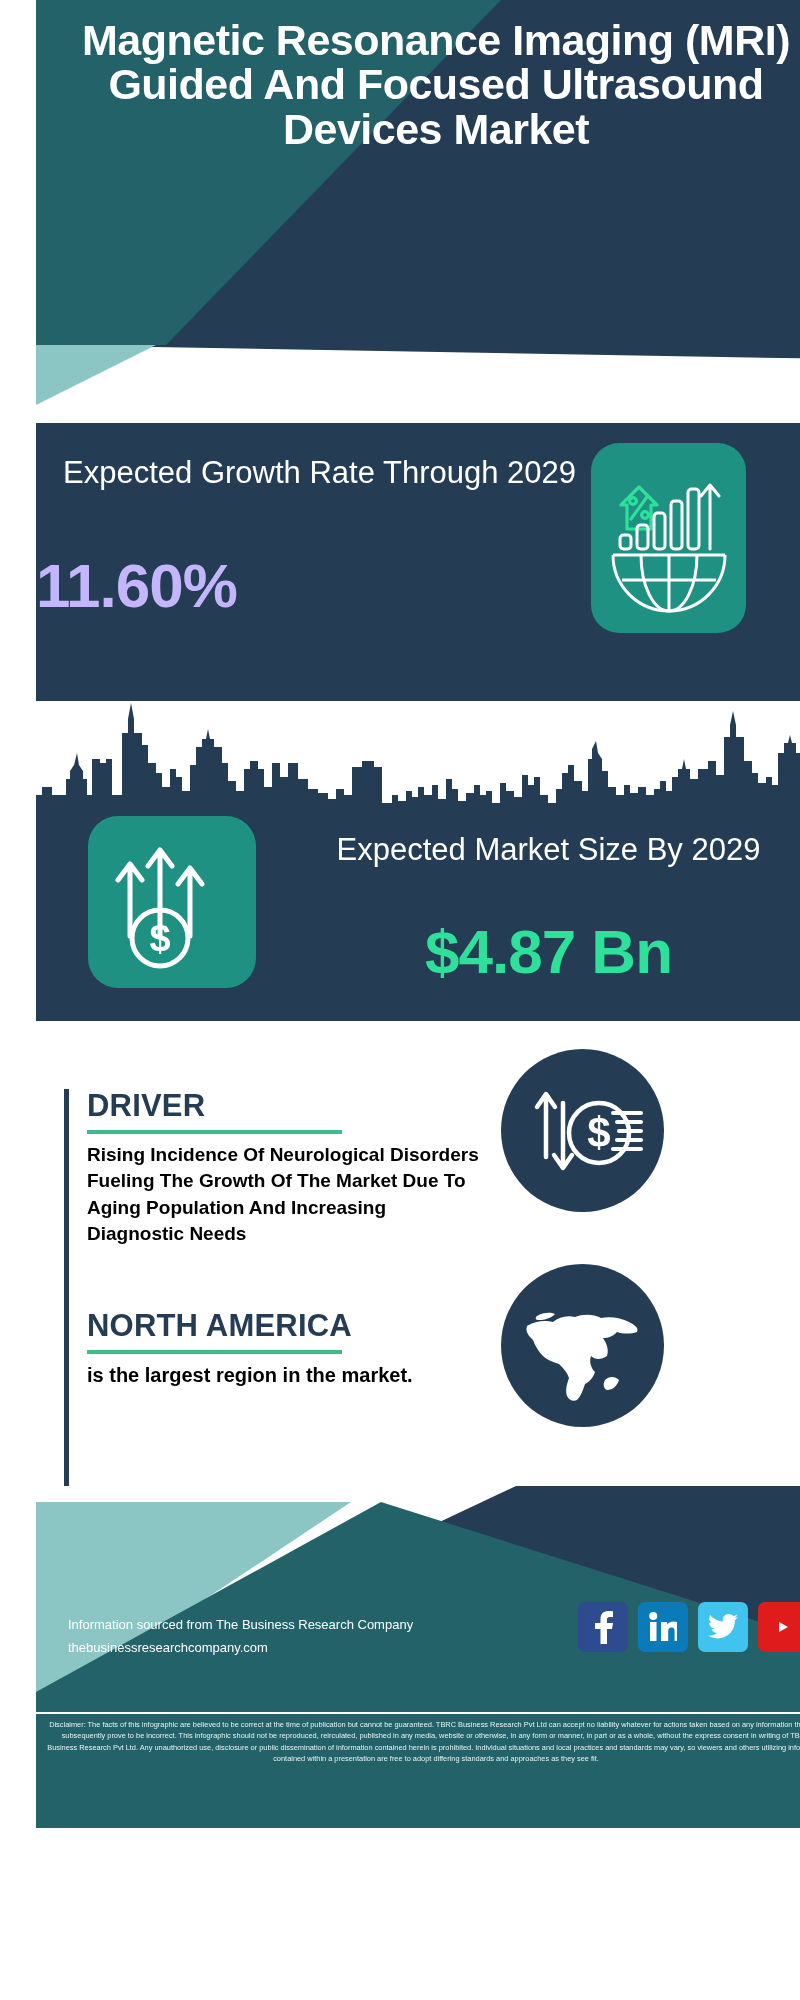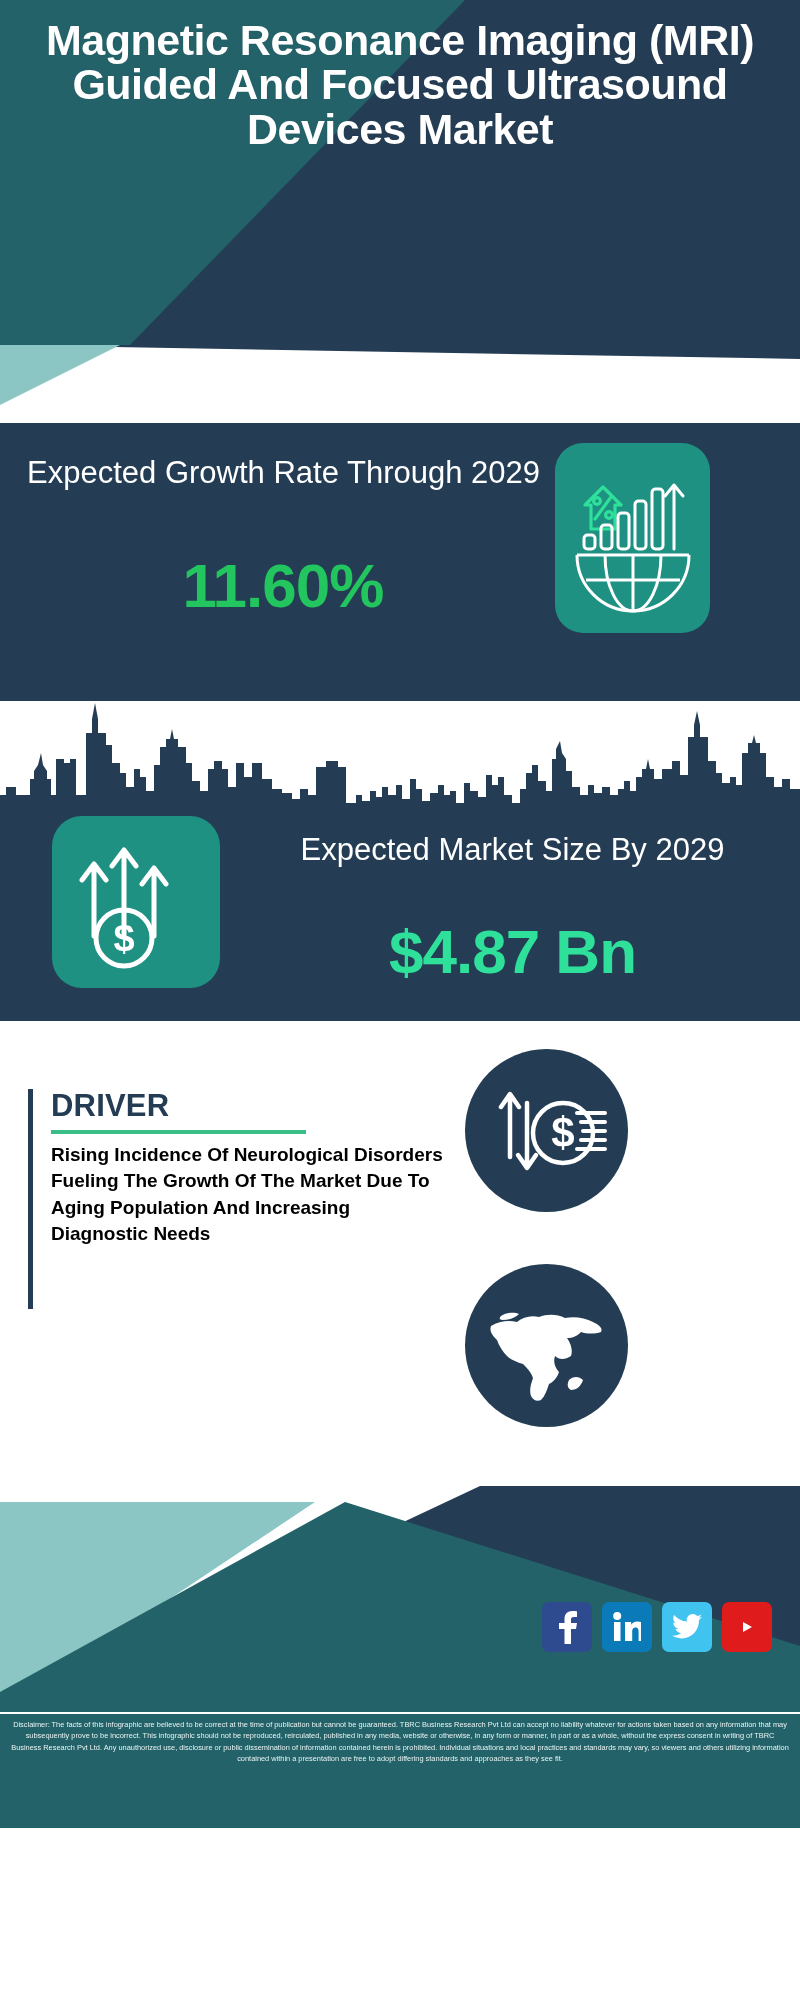--- a/index.html
+++ b/index.html
@@ -3,21 +3,21 @@
 <meta charset="utf-8">
 <style>
   * { margin:0; padding:0; box-sizing:border-box; }
   html,body { width:800px; height:2000px; }
   body {
     font-family:"Liberation Sans", sans-serif;
     background:#ffffff;
     position:relative;
     overflow:hidden;
   }
-  .page { position:relative; width:800px; height:2000px; overflow:hidden; }
+  .page { position:relative; width:800px; height:2000px; overflow:hidden;padding-left:36px; }
 
   
   .hero {
     position:relative;
     width:800px; height:345px;
     background:#243d54;
     overflow:hidden;
   }
   .hero-teal-tri {
     position:absolute; left:0; top:0;
@@ -72,26 +72,24 @@
     text-align:right;
     color:#ffffff;
     font-size:31px;
     line-height:1.28;
     font-weight:normal;
   }
   .growth-value {
     position:absolute;
     left:0; top:127px;
     width:540px;
-    text-align:center;
-    color:#22c55e;
+    color:#c4b5fd;
     font-size:62px;
     font-weight:bold;
     letter-spacing:-1px;
-    margin-left:13px;
   }
   .growth-icon-box {
     position:absolute;
     right:90px; top:20px;
     width:155px; height:190px;
     background:#1e9182;
     border-radius:28px;
   }
 
   
@@ -358,20 +356,25 @@
         <g stroke="#ffffff" stroke-width="4" fill="none" stroke-linecap="round">
           <line x1="112" y1="64" x2="140" y2="64"></line>
           <line x1="116" y1="73" x2="140" y2="73"></line>
           <line x1="118" y1="82" x2="140" y2="82"></line>
           <line x1="116" y1="91" x2="140" y2="91"></line>
           <line x1="112" y1="100" x2="140" y2="100"></line>
         </g>
       </svg>
     </div>
 
+    <div class="block block-region">
+      <div class="block-head">NORTH AMERICA</div>
+      <div class="block-rule"></div>
+      <div class="block-body light">is the largest region in the market.</div>
+    </div>
 
     <div class="circ circ-region">
       <svg width="163" height="163" viewBox="0 0 163 163" fill="none">
         <path fill="#ffffff" d="
           M26,62 C34,57 44,56 52,58 C58,53 66,51 74,53 C82,50 92,50 100,54
           C110,52 120,54 128,58 C134,61 138,64 136,68 C130,70 122,70 116,68
           C112,72 108,74 102,74 C106,80 108,86 106,92 C100,96 94,96 90,92
           C88,98 90,104 94,108 C92,114 88,118 84,120 C82,126 80,132 76,136
           C72,138 68,136 66,132 C64,126 66,120 68,114 C66,108 62,104 58,100
           C52,98 46,96 42,92 C38,88 34,82 32,76 C28,72 24,68 26,62 Z
@@ -379,20 +382,24 @@
           M36,52 C42,48 50,48 54,50 C50,54 44,56 38,56 C34,56 34,54 36,52 Z"></path>
       </svg>
     </div>
   </div>
 
   <div class="bottom">
     <div class="b-dark"></div>
     <div class="b-lt"></div>
     <div class="b-teal"></div>
 
+    <div class="footer-text">
+      <div>Information sourced from The Business Research Company</div>
+      <div>thebusinessresearchcompany.com</div>
+    </div>
 
     <div class="social">
       <div class="sbtn" style="background:#2d4b8e">
         <svg width="26" height="34" viewBox="0 0 26 34">
             <path fill="#fff" d="M17 34V19h5l1-6h-6V9.5C17 8 17.5 7 20 7h3V1.2C22.2 1.1 20.3 1 18.2 1 13.6 1 10.5 3.8 10.5 9v4H5v6h5.5v15H17z"></path>
           </svg>
       </div>
       <div class="sbtn" style="background:#0a7bb8">
         <svg width="28" height="30" viewBox="0 0 28 30">
             <rect x="1" y="10" width="6.5" height="19" fill="#fff"></rect>

